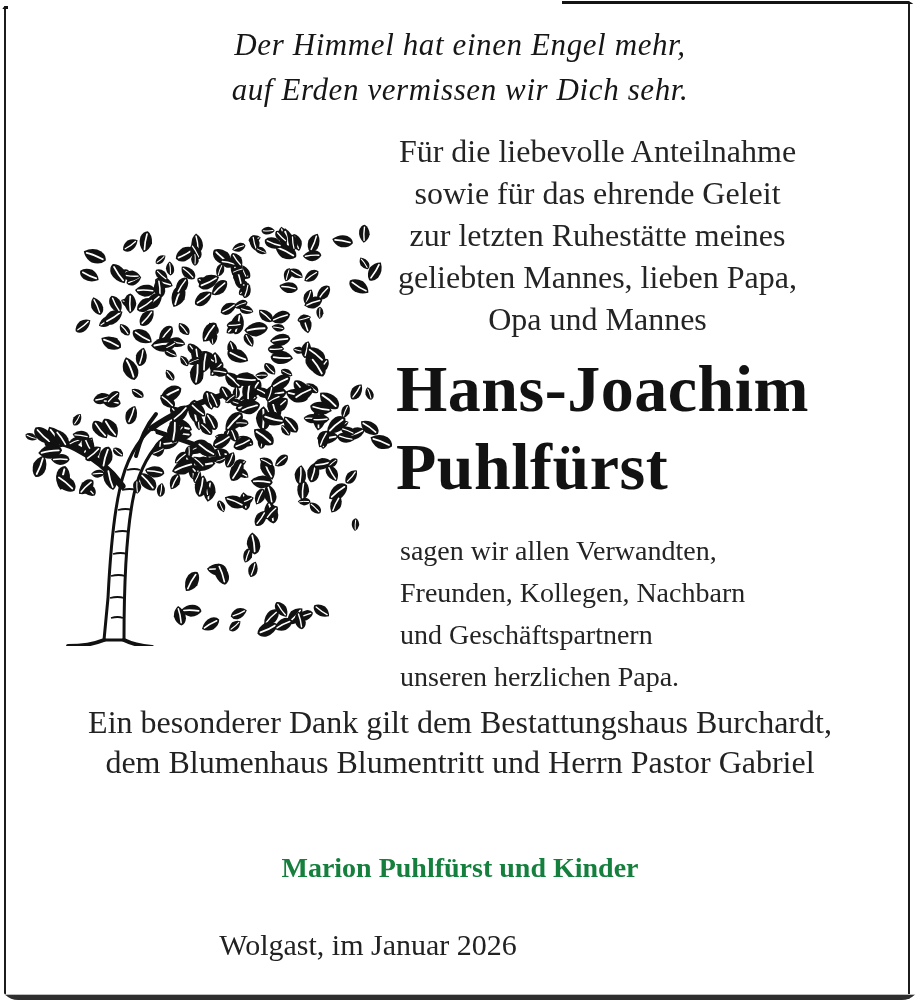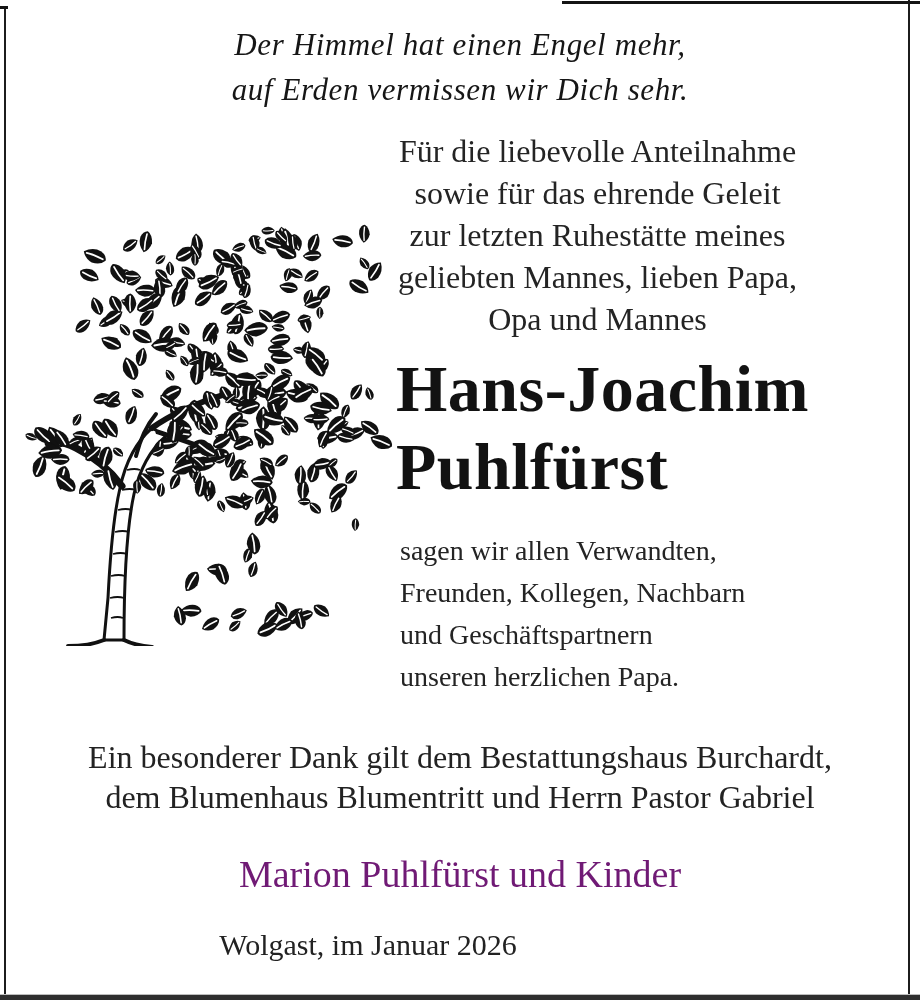--- a/index.html
+++ b/index.html
@@ -4,20 +4,21 @@
 <style>
   html, body { margin: 0; padding: 0; background: #fff; }
   .page {
     position: relative;
     width: 920px;
     height: 1000px;
     background: #ffffff;
     overflow: hidden;
     font-family: "Liberation Serif", serif;
     color: #1a1a1a;
+    border-radius: 18px;
   }
   .epigraph {
     position: absolute;
     top: 22px; left: 0;
     width: 920px;
     text-align: center;
     font-style: italic;
     font-size: 31px;
     line-height: 45px;
     letter-spacing: 0.6px;
@@ -49,30 +50,29 @@
   }
   .special-thanks {
     position: absolute;
     top: 702px; left: 0;
     width: 920px;
     text-align: center;
     font-size: 32px;
     line-height: 40px;
     font-stretch: condensed;
     color: #222;
-    margin-top: 35px;
   }
   .family {
     position: absolute;
     top: 852px; left: 0;
     width: 920px;
     text-align: center;
-    font-size: 38px;
-    font-weight: normal;
-    color: #701a75;
+    font-size: 28px;
+    font-weight: bold;
+    color: #15803d;
   }
   .place-date {
     position: absolute;
     top: 928px; left: 0;
     width: 736px;
     text-align: center;
     font-size: 30px;
     color: #222;
   }
   .tree {

